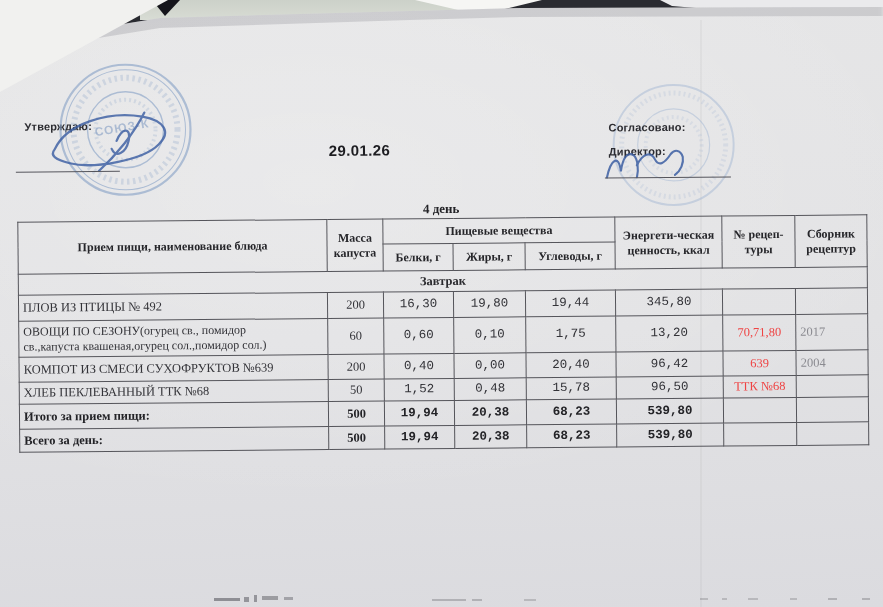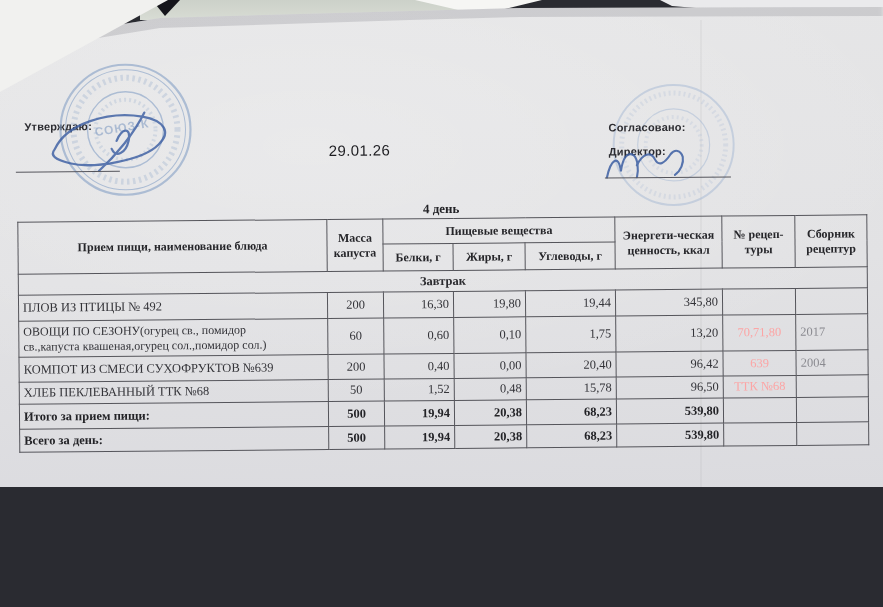--- a/index.html
+++ b/index.html
@@ -1,18 +1,18 @@
 <!DOCTYPE html>
 <html><head>
 <meta charset="utf-8">
 <style>
   html,body{margin:0;padding:0;}
   body{width:883px;height:607px;overflow:hidden;position:relative;
        font-family:"Liberation Serif", serif;background:#2a2b31;}
-  #stage{position:absolute;inset:0;width:883px;height:487px;overflow:hidden;}
+  #stage{position:absolute;inset:0;width:883px;height:607px;overflow:hidden;}
 
   
   .sheet-green{position:absolute;left:140px;top:0;width:345px;height:20px;
     background:linear-gradient(#ccd1c9,#d8dcd4);}
   .sheet-fold{position:absolute;inset:0;background:#f6f6f4;
     clip-path:polygon(415px 0,542px 0,480px 15px);}
   .dark-gap{position:absolute;inset:0;background:#15151b;
     clip-path:polygon(152px 0,180px 0,165px 16px);}
   .sheet-right{position:absolute;inset:0;background:#eaeaec;
     clip-path:polygon(660px 0,883px 0,883px 24px,672px 6px);}
@@ -31,46 +31,46 @@
     filter:drop-shadow(2px 2px 3px rgba(60,60,72,0.35));}
   .streak{position:absolute;left:700px;top:20px;bottom:0;width:2px;background:rgba(0,0,0,0.03);}
 
   
   .doc{position:absolute;inset:0;transform:rotate(-0.5deg);transform-origin:442px 300px;
        color:#2f2f33;}
 
   .label-sans{position:absolute;font-family:"Liberation Sans",sans-serif;
     font-weight:bold;font-size:11px;color:#2c2c31;letter-spacing:0.2px;}
   .date-text{position:absolute;left:330px;top:141px;
-    font-family:"Liberation Sans",sans-serif;font-weight:normal;font-size:15px;
+    font-family:"Liberation Sans",sans-serif;font-weight:bold;font-size:15px;
     color:#1d1d21;letter-spacing:0.4px;}
   .sig-line{position:absolute;height:1.3px;background:#55555c;}
 
   .stamp{position:absolute;}
   .stamp-text{position:absolute;font-family:"Liberation Sans",sans-serif;
     font-weight:bold;font-size:12px;color:#7b97c0;opacity:0.55;
     transform:rotate(-9deg);letter-spacing:1px;}
 
   .day-title{position:absolute;left:342px;top:201px;width:200px;text-align:center;
     font-weight:bold;font-size:13px;color:#232327;}
 
   
   table.menu{position:absolute;left:18px;top:218px;width:849px;
     border-collapse:collapse;table-layout:fixed;
     font-size:12.5px;color:#333338;}
   table.menu th,table.menu td{border:1.3px solid #55555b;padding:1px 4px;
     vertical-align:middle;line-height:1.18;overflow:hidden;}
   table.menu{border:1.8px solid #4c4c52;}
   table.menu th{font-size:12px;font-weight:bold;color:#26262a;text-align:center;white-space:pre-line;}
   td.dish{text-align:left;padding-left:5px;white-space:pre-line;}
-  td.num{text-align:right;}
+  td.num{text-align:center;font-family:Liberation Mono, monospace;}
   td.ctr{text-align:center;}
   td.pr10{padding-right:10px;} td.pr12{padding-right:12px;margin-left:48px;}
   td.pr14{padding-right:14px;}
-  td.recipe{color:#fca5a5;text-align:center;}
+  td.recipe{color:#ef4444;text-align:center;}
   td.book{color:#8a8a90;text-align:left;}
   tr.section td{font-weight:bold;text-align:center;color:#2a2a2e;}
   tr.total td{font-weight:bold;color:#232327;}
   .marks span{position:absolute;background:#4e4e55;display:block;}
 </style>
 </head>
 <body>
 
 <div id="stage">
   <div class="sheet-green"></div>

